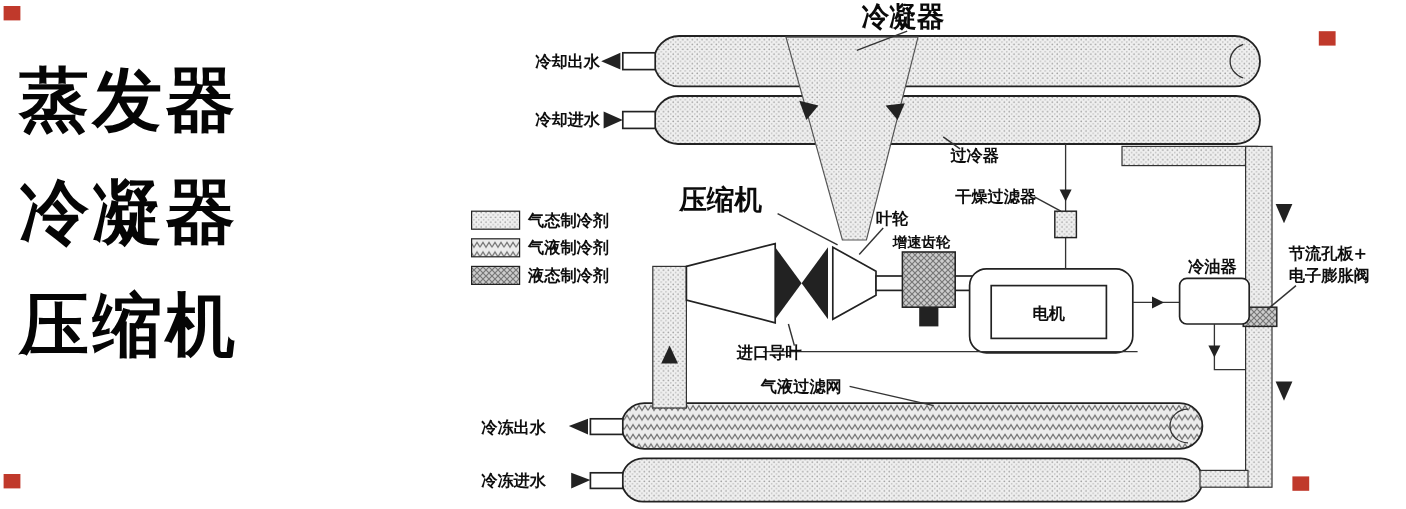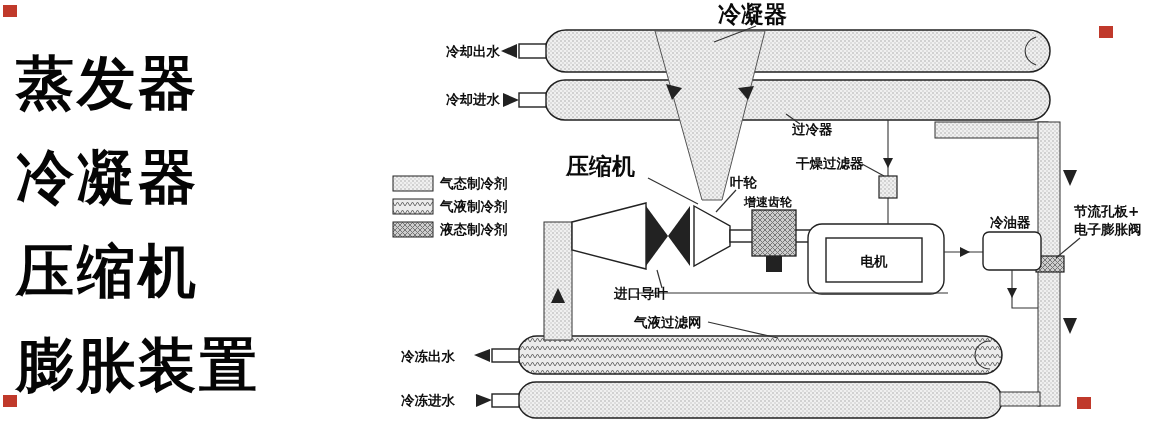--- a/index.html
+++ b/index.html
@@ -24,21 +24,20 @@
 </style>
 </head>
 <body>
 
 <div class="stage">
 
   <div class="left-menu">
     <div class="item">蒸发器</div>
     <div class="item">冷凝器</div>
     <div class="item">压缩机</div>
-    <div class="item">膨胀装置</div>
   </div>
 
   <svg width="1172" height="424" viewBox="0 0 1172 424">
     <defs>
       <pattern id="patGas" width="4" height="4" patternUnits="userSpaceOnUse">
         <rect width="4" height="4" fill="#f0f0f0"></rect>
         <circle cx="1" cy="1" r="0.7" fill="#9a9a9a"></circle>
         <circle cx="3" cy="3" r="0.7" fill="#bcbcbc"></circle>
       </pattern>
       <pattern id="patGasLiquid" width="10" height="8" patternUnits="userSpaceOnUse">

